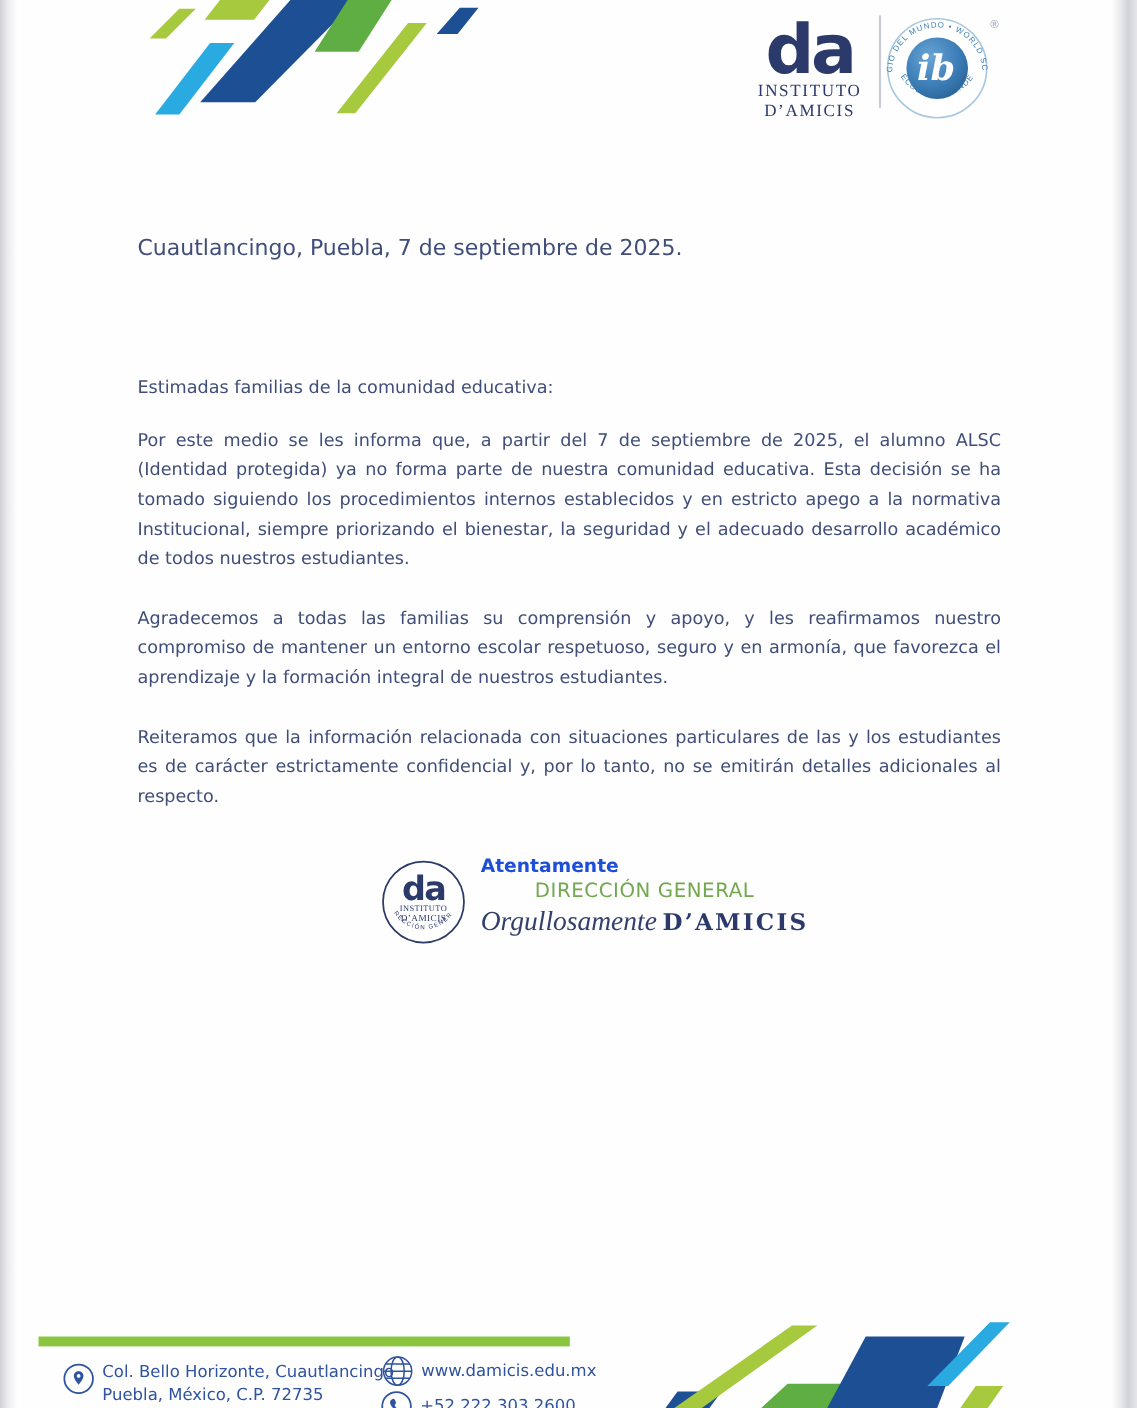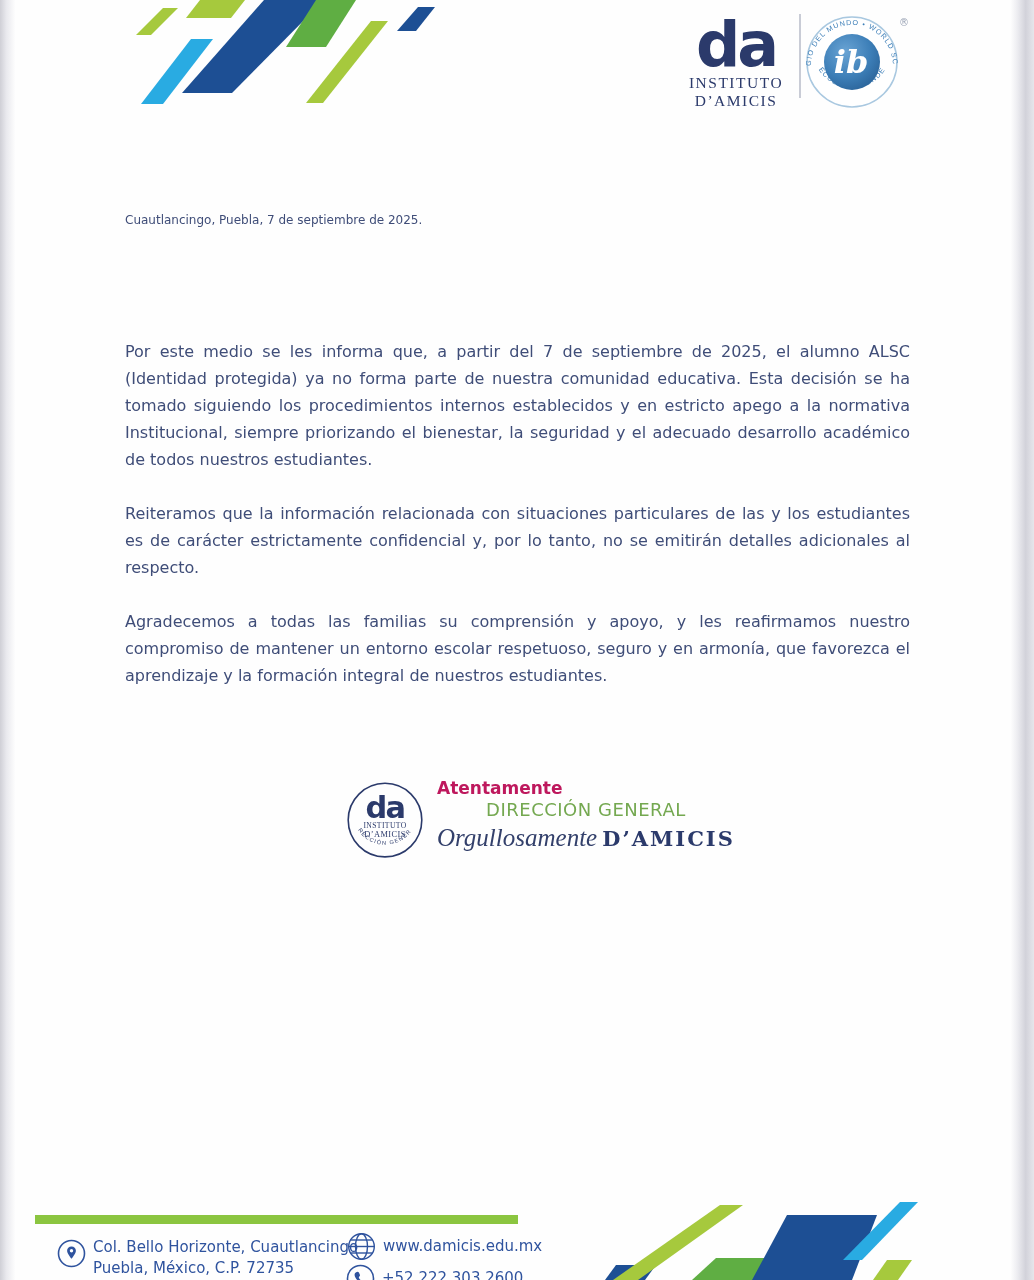--- a/index.html
+++ b/index.html
@@ -26,30 +26,30 @@
 
   
   .da-logo{position:absolute;left:678px;top:16px;width:116px;text-align:center;color:var(--brand_navy);}
   .da-logo .da-glyph{font-size:62px;font-weight:bold;letter-spacing:-3px;line-height:58px;display:block;}
   .da-logo .da-line{font-family:"Liberation Serif",serif;font-size:15.5px;letter-spacing:1.5px;line-height:18px;display:block;}
   .logo-sep{position:absolute;left:799px;top:14px;width:2px;height:84px;background:#c9ccd6;}
   .ib-logo{position:absolute;left:802px;top:12px;width:100px;height:100px;}
   .ib-reg{position:absolute;left:899px;top:17px;font-size:10px;color:#9aa3b5;}
 
   
-  .date-line{position:absolute;left:125px;top:213px;font-size:12px;}
+  .date-line{position:absolute;left:125px;top:213px;font-size:20px;}
   .body-text{position:absolute;left:125px;top:338px;width:785px;font-size:16px;line-height:27px;}
   .body-text .greeting{margin:0 0 21px 0;}
   .body-text p{margin:0 0 27px 0;text-align:justify;}
 
   
   .signature{position:absolute;left:345px;top:772px;height:95px;}
   .stamp{position:absolute;left:0;top:8px;width:80px;height:85px;}
   .sig-text{position:absolute;left:92px;top:6px;white-space:nowrap;}
-  .sig-closing{font-size:17px;font-weight:bold;color:#be185d;line-height:20px;}
+  .sig-closing{font-size:17px;font-weight:bold;color:#1d4ed8;line-height:20px;}
   .sig-title{font-size:18px;color:var(--sig_green);letter-spacing:.5px;line-height:23px;text-align:center;}
   .sig-tagline{margin-top:3px;}
   .sig-script{font-family:Liberation Serif, serif;font-style:italic;font-size:25px;color:#33406b;}
   .sig-brand{font-family:"DejaVu Serif",serif;font-weight:bold;font-size:21px;letter-spacing:2px;color:#2b3a6b;}
 
   
   .footer-bar{position:absolute;left:35px;top:1215px;width:483px;height:9px;background:var(--footer_bar_green);}
   .contact{position:absolute;color:var(--footer_blue);font-size:15px;}
   .contact-address{left:57px;top:1237px;}
   .contact-address .icon{position:absolute;left:0;top:2px;}
@@ -102,23 +102,24 @@
       <textPath href="#ibBotArc" startOffset="50%" text-anchor="middle">ÉCOLE DU MONDE</textPath>
     </text>
     <circle cx="50" cy="50" r="28" fill="url(#ibDisc)"></circle>
     <text x="49" y="61" text-anchor="middle" font-size="32" font-style="italic" font-weight="bold" font-family="DejaVu Serif, serif" fill="#ffffff">ib</text>
   </svg>
   <span class="ib-reg">®</span>
 
   <div class="date-line">Cuautlancingo, Puebla, 7 de septiembre de 2025.</div>
 
   <div class="body-text">
+    <p class="greeting">Estimadas familias de la comunidad educativa:</p>
     <p>Por este medio se les informa que, a partir del 7 de septiembre de 2025, el alumno ALSC (Identidad protegida) ya no forma parte de nuestra comunidad educativa. Esta decisión se ha tomado siguiendo los procedimientos internos establecidos y en estricto apego a la normativa Institucional, siempre priorizando el bienestar, la seguridad y el adecuado desarrollo académico de todos nuestros estudiantes.</p>
+    <p>Agradecemos a todas las familias su comprensión y apoyo, y les reafirmamos nuestro compromiso de mantener un entorno escolar respetuoso, seguro y en armonía, que favorezca el aprendizaje y la formación integral de nuestros estudiantes.</p>
     <p>Reiteramos que la información relacionada con situaciones particulares de las y los estudiantes es de carácter estrictamente confidencial y, por lo tanto, no se emitirán detalles adicionales al respecto.</p>
-    <p>Agradecemos a todas las familias su comprensión y apoyo, y les reafirmamos nuestro compromiso de mantener un entorno escolar respetuoso, seguro y en armonía, que favorezca el aprendizaje y la formación integral de nuestros estudiantes.</p>
   </div>
 
   <div class="signature">
     <svg class="stamp" viewBox="0 0 100 106">
       <defs>
           <path id="stampArc" d="M 16,62 A 40,40 0 0 0 84,62"></path>
         </defs>
       <circle cx="50" cy="50" r="46" fill="none" stroke="#2b3a6b" stroke-width="2"></circle>
       <text x="50" y="48" text-anchor="middle" font-size="38" font-weight="bold" letter-spacing="-2" font-family="DejaVu Sans, sans-serif" fill="#2b3a6b">da</text>
       <text x="50" y="60" text-anchor="middle" font-size="9.5" letter-spacing="0.5" font-family="Liberation Serif, serif" fill="#2b3a6b">INSTITUTO</text>

